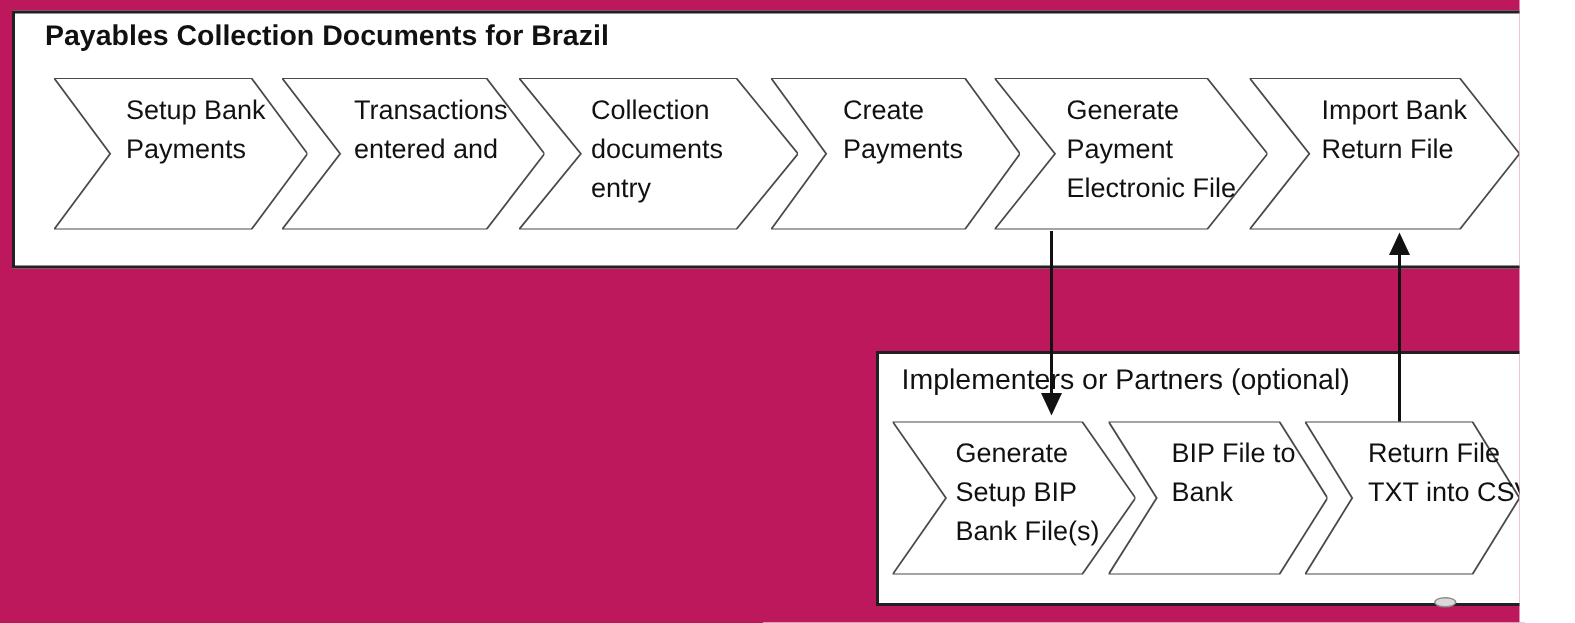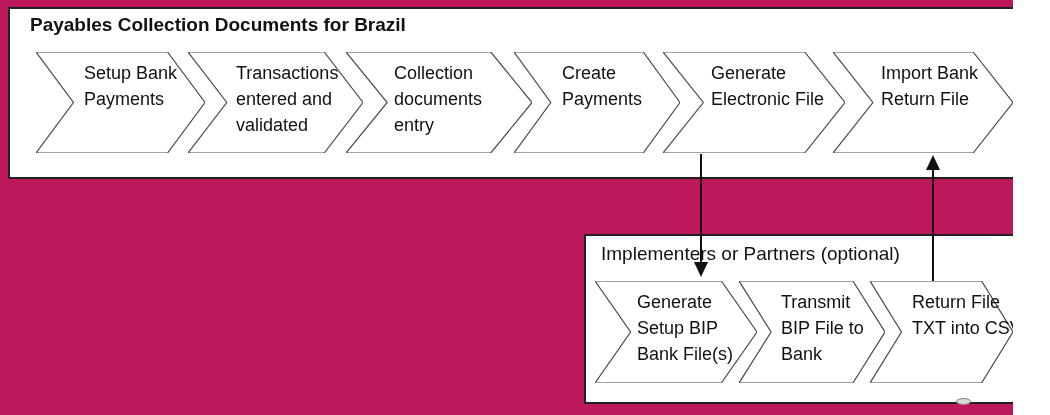--- a/index.html
+++ b/index.html
@@ -127,21 +127,20 @@
     </div>
   </div>
 
   <div id="chev-t2" class="chev top-row">
     <svg class="chev-svg" viewBox="0 0 176 101" preserveAspectRatio="none">
       <polygon points="0,0 137,0 176,50.5 137,101 0,101 39,50.5"></polygon>
     </svg>
     <div class="chev-text">
       <div>Transactions</div>
       <div>entered and</div>
-      <div>validated</div>
     </div>
   </div>
 
   <div id="chev-t3" class="chev top-row">
     <svg class="chev-svg" viewBox="0 0 176 101" preserveAspectRatio="none">
       <polygon points="0,0 137,0 176,50.5 137,101 0,101 39,50.5"></polygon>
     </svg>
     <div class="chev-text">
       <div>Collection</div>
       <div>documents</div>
@@ -159,20 +158,21 @@
       <div></div>
     </div>
   </div>
 
   <div id="chev-t5" class="chev top-row">
     <svg class="chev-svg" viewBox="0 0 176 101" preserveAspectRatio="none">
       <polygon points="0,0 137,0 176,50.5 137,101 0,101 39,50.5"></polygon>
     </svg>
     <div class="chev-text">
       <div>Generate</div>
+      <div>Payment</div>
       <div>Electronic File</div>
     </div>
   </div>
 
   <div id="chev-t6" class="chev top-row">
     <svg class="chev-svg" viewBox="0 0 176 101" preserveAspectRatio="none">
       <polygon points="0,0 137,0 176,50.5 137,101 0,101 39,50.5"></polygon>
     </svg>
     <div class="chev-text">
       <div>Import Bank</div>
@@ -190,21 +190,20 @@
       <div>Setup BIP</div>
       <div>Bank File(s)</div>
     </div>
   </div>
 
   <div id="chev-b2" class="chev bottom-row">
     <svg class="chev-svg" viewBox="0 0 150 102" preserveAspectRatio="none">
       <polygon points="0,0 117,0 150,51 117,102 0,102 33,51"></polygon>
     </svg>
     <div class="chev-text">
-      <div>Transmit</div>
       <div>BIP File to</div>
       <div>Bank</div>
     </div>
   </div>
 
   <div id="chev-b3" class="chev bottom-row">
     <svg class="chev-svg" viewBox="0 0 150 102" preserveAspectRatio="none">
       <polygon points="0,0 117,0 150,51 117,102 0,102 33,51"></polygon>
     </svg>
     <div class="chev-text">

